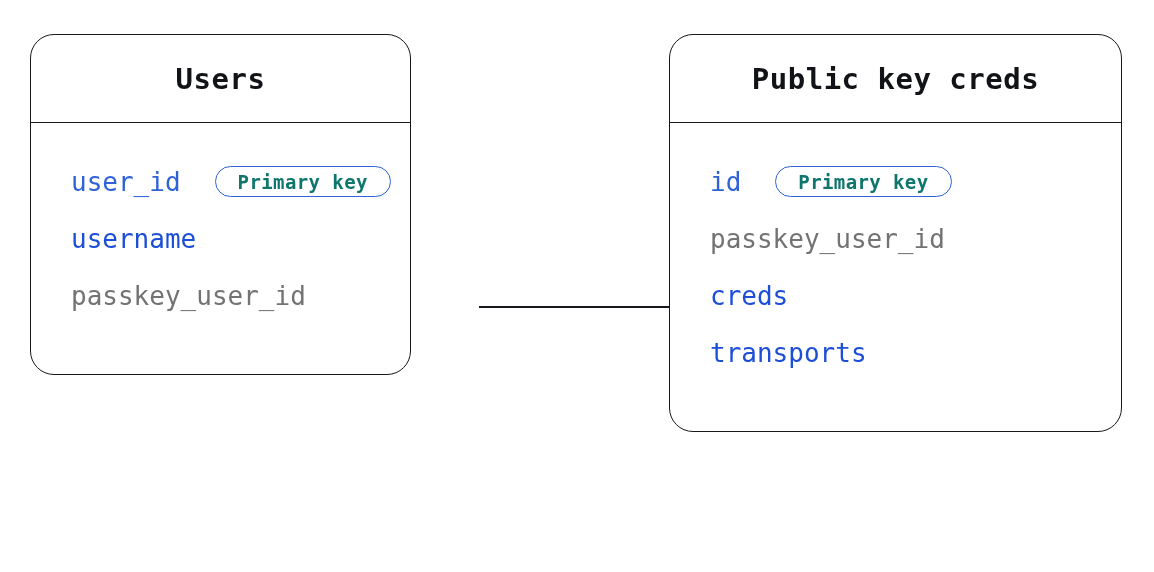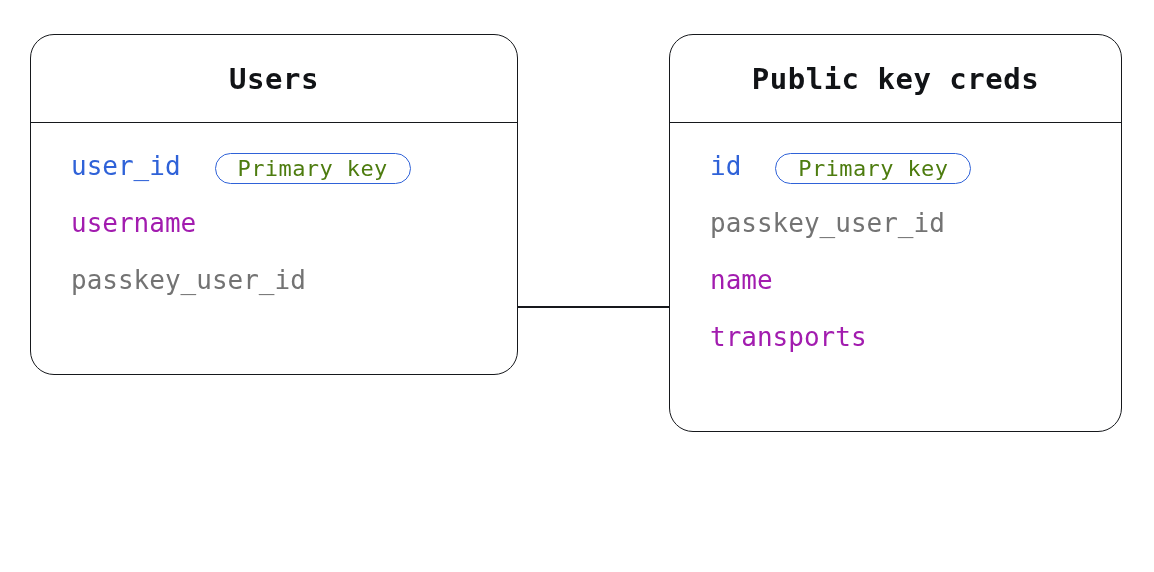--- a/index.html
+++ b/index.html
@@ -43,71 +43,71 @@
     letter-spacing: 0.5px;
     color: #111316;
     white-space: nowrap;
   }
   .entity-body {
     box-sizing: border-box;
     padding: 30px 38px 26px 40px;
   }
   .field-row {
     display: flex;
-    align-items: flex-start;
+    align-items: center;
     height: 57px;
   }
   .field-name {
     font-family: "DejaVu Sans Mono", "Liberation Mono", monospace;
     font-size: 26px;
     line-height: 1;
     color: #111316;
     white-space: nowrap;
   }
   .field-name.pk   { color: #2f62d8; }
   .field-name.fk   { color: #737373; }
-  .field-name.plain{ color: #a21caf; }
+  .field-name.plain{ color: #1d4ed8; }
 
   
   .pk-badge {
     margin-left: 34px;
     box-sizing: border-box;
     height: 31px;
     padding: 0 22px;
     display: inline-flex;
     align-items: center;
     justify-content: center;
     border: 1.7px solid #2f62d8;
     border-radius: 999px;
     background: #ffffff;
   }
   .pk-badge-label {
     font-family: "DejaVu Sans Mono", "Liberation Mono", monospace;
-    font-weight: 400;
-    font-size: 22px;
+    font-weight: 700;
+    font-size: 19px;
     letter-spacing: 0.4px;
-    color: #4d7c0f;
+    color: #0f766e;
     white-space: nowrap;
   }
 
   
   .connector {
     position: absolute;
     background: #16181c;
     z-index: 1;
   }
 </style>
 </head>
 <body>
 
 <div id="canvas">
 
   <div class="connector" style="left:479px; top:306px; width:192px; height:1.8px;"></div>
 
-  <div class="entity" style="left:30px; top:34px; width:488px; height:341px;">
+  <div class="entity" style="left:30px; top:34px; width:381px; height:341px;">
 
     <div class="entity-header">
       <span class="entity-title">Users</span>
     </div>
 
     <div class="entity-body">
 
       <div class="field-row">
         <span class="field-name pk">user_id</span>
         <span class="pk-badge">
@@ -141,21 +141,21 @@
         </span>
       </div>
 
 
       <div class="field-row">
         <span class="field-name fk">passkey_user_id</span>
       </div>
 
 
       <div class="field-row">
-        <span class="field-name plain">name</span>
+        <span class="field-name plain">creds</span>
       </div>
 
       <div class="field-row">
         <span class="field-name plain">transports</span>
       </div>
 
     </div>
   </div>
 
 </div>

